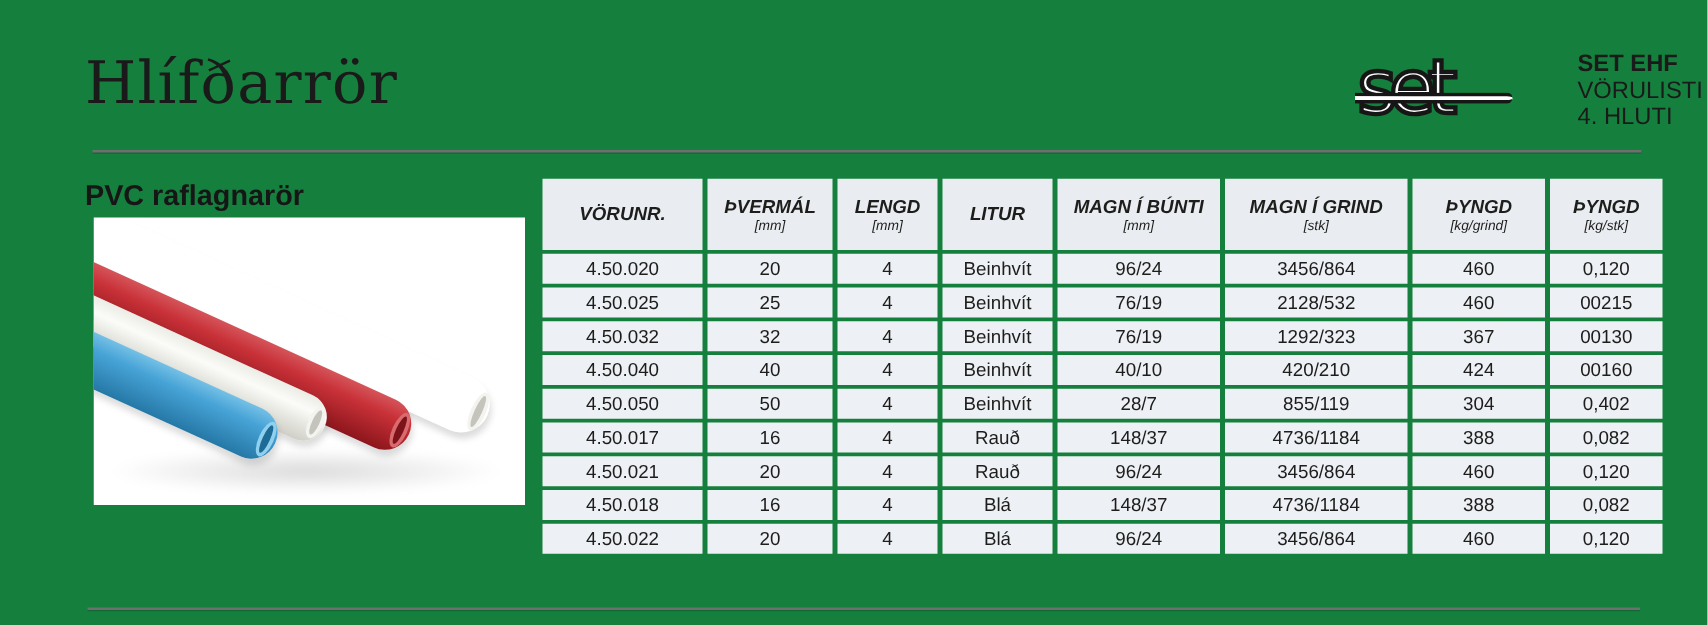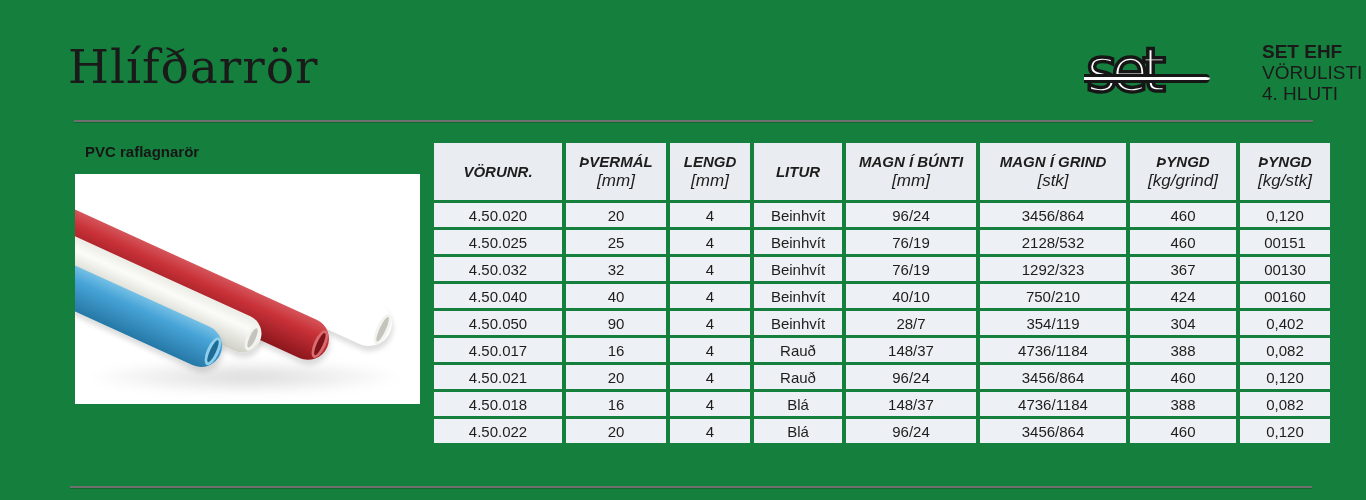--- a/index.html
+++ b/index.html
@@ -32,21 +32,21 @@
   @supports not (-webkit-text-stroke:1px #000) { .logo-text { color:#161616; } }
   .logo-bar {
     position:absolute; left:-2px; top:34px; width:126px; height:9px;
     background:#fff; border-top:3px solid #161616; border-bottom:3px solid #161616;
     border-radius:0 6px 6px 0;
   }
   .brand-block { position:absolute; left:1222px; top:41px; line-height:21px; font-size:19px; color:#1a1a1a;margin-left:40px; }
   .brand-name { font-weight:700; }
 
   
-  .section-title { position:absolute; left:85px; top:143px; font-size:15px; font-weight:700; color:#161616; }
+  .section-title { position:absolute; left:68px; top:143px; font-size:23px; font-weight:700; color:#161616; }
   .product-image { position:absolute; left:75px; top:174px; width:345px; height:230px; overflow:hidden; background:#fff; }
   .pipe { position:absolute; transform:rotate(24.5deg); transform-origin:0 50%; box-shadow:3px 4px 5px rgba(60,60,60,0.18); }
   .bore {
     position:absolute; right:2px; top:50%; transform:translateY(-50%);
     width:12px; height:72%; border-radius:50%;
   }
   .ground-shadow {
     position:absolute; left:10px; top:185px; width:320px; height:36px; border-radius:50%;
     background:radial-gradient(ellipse at center, rgba(0,0,0,0.14) 0%, rgba(0,0,0,0.0) 70%);
     filter:blur(4px);
@@ -54,21 +54,21 @@
 
   
   .products-table {
     position:absolute; left:430px; top:140px; width:872px;
     border-collapse:separate; border-spacing:4px 3px; table-layout:fixed;
   }
   .products-table th {
     background:#e9edf1; height:57px; vertical-align:middle; text-align:center;
     font-size:15px; font-weight:700; color:#1d1d1b; padding:0 2px;font-style:italic;
   }
-  .products-table .th-unit { font-weight:400; font-size:17px; margin-top:1px; }
+  .products-table .th-unit { font-weight:400; font-size:11px; margin-top:1px; }
   .products-table td {
     background:#edf0f4; height:24px; text-align:center; vertical-align:middle;
     font-size:15px; color:#1d1d1b; padding:0 2px; white-space:nowrap;
   }
 </style>
 </head>
 <body>
 
 <div class="page">
 
@@ -163,49 +163,49 @@
           <td>0,120</td>
         </tr>
         <tr>
           <td>4.50.025</td>
           <td>25</td>
           <td>4</td>
           <td>Beinhvít</td>
           <td>76/19</td>
           <td>2128/532</td>
           <td>460</td>
-          <td>00151</td>
+          <td>00215</td>
         </tr>
         <tr>
           <td>4.50.032</td>
           <td>32</td>
           <td>4</td>
           <td>Beinhvít</td>
           <td>76/19</td>
           <td>1292/323</td>
           <td>367</td>
           <td>00130</td>
         </tr>
         <tr>
           <td>4.50.040</td>
           <td>40</td>
           <td>4</td>
           <td>Beinhvít</td>
           <td>40/10</td>
-          <td>750/210</td>
+          <td>420/210</td>
           <td>424</td>
           <td>00160</td>
         </tr>
         <tr>
           <td>4.50.050</td>
-          <td>90</td>
+          <td>50</td>
           <td>4</td>
           <td>Beinhvít</td>
           <td>28/7</td>
-          <td>354/119</td>
+          <td>855/119</td>
           <td>304</td>
           <td>0,402</td>
         </tr>
         <tr>
           <td>4.50.017</td>
           <td>16</td>
           <td>4</td>
           <td>Rauð</td>
           <td>148/37</td>
           <td>4736/1184</td>

